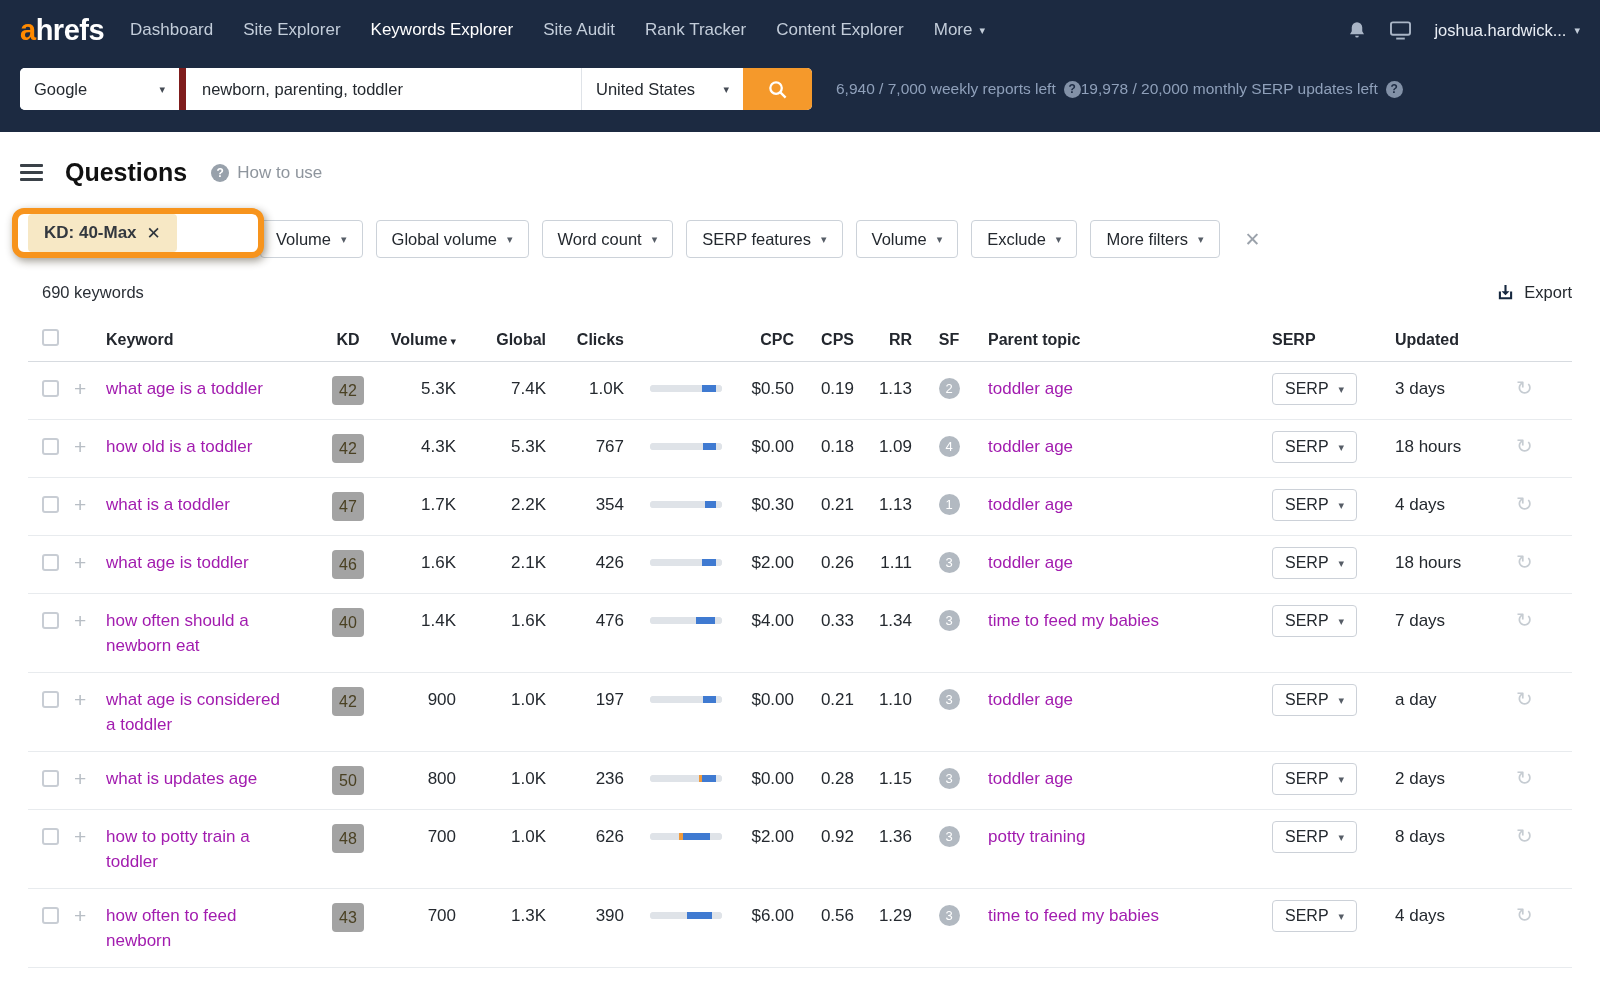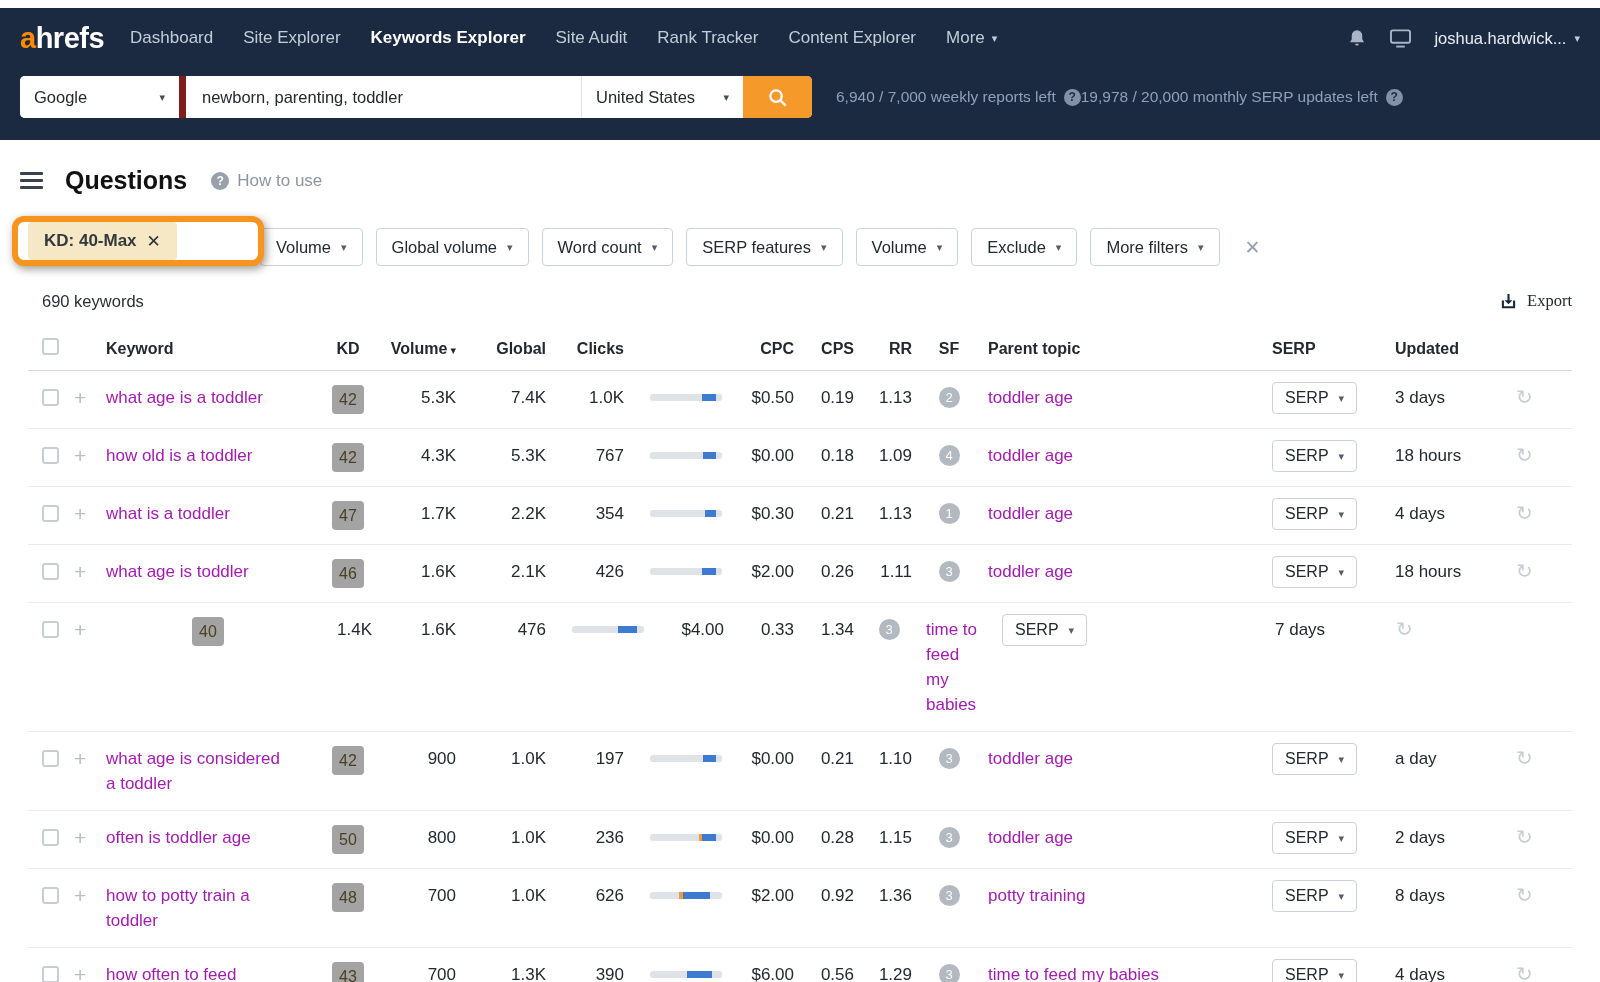--- a/index.html
+++ b/index.html
@@ -1,27 +1,27 @@
 <!DOCTYPE html>
 <html><head>
 <meta charset="utf-8">
 <style>
   * { margin:0; padding:0; box-sizing:border-box; }
   html,body { width:1600px; height:982px; overflow:hidden; background:#fff;
     font-family:"Liberation Sans","DejaVu Sans",sans-serif; color:#24292f; }
   .cursor { cursor:pointer; }
 
   
-  .masthead { background:#1c2a41;margin-top:8px; }
+  .masthead { background:#1c2a41; }
   .topbar { height:60px; display:flex; align-items:center; padding:0 20px; }
   .logo { font-size:29px; font-weight:800; letter-spacing:-0.5px; color:#fff; cursor:pointer; }
   .logo .a { color:#ff8a00; }
   .mainnav { display:flex; gap:30px; margin-left:26px; font-size:17px; color:#c3cdda; }
   .nav-item { cursor:pointer; display:flex; align-items:center; gap:7px; }
-  .nav-item.active { color:#fff; font-weight:700; }
+  .nav-item.active { color:#fff; font-weight:400; }
   .top-right { margin-left:auto; display:flex; align-items:center; gap:22px; color:#e8edf4; font-size:16.5px; }
   .caret { font-size:11px; color:#8c99ad; }
   .caret.light { color:#c3cdda; }
   .caret.dark { color:#454b54; }
   .caret.sm { font-size:11px; color:#565d66; }
   .user { display:flex; align-items:center; gap:8px; cursor:pointer; }
 
   .searchrow { display:flex; align-items:center; padding:8px 20px 22px; }
   .search-group { display:flex; height:42px; border-radius:5px; overflow:hidden; background:#fff; }
   .engine-select, .country-select { display:flex; align-items:center; justify-content:space-between;
@@ -54,21 +54,21 @@
   .annotation { position:absolute; left:-16px; top:-11px; width:252px; height:50px;
     border:6px solid #f7941d; border-radius:12px; background:#fff;
     box-shadow:2px 3px 9px rgba(40,30,10,0.45); z-index:5; display:flex; align-items:center; padding-left:10px; }
   .kd-chip { height:38px; background:#f7e8c5; border-radius:4px; display:flex; align-items:center;
     padding:0 16px; font-size:17px; font-weight:700; color:#33383f; gap:10px; cursor:pointer; }
   .kd-chip .close { font-size:17px; font-weight:700; color:#2f353c; cursor:pointer; }
 
   
   .results-row { display:flex; align-items:center; padding:24px 28px 16px 42px; }
   .results-count { font-size:16.5px; color:#2a2f36; }
-  .export { margin-left:auto; display:flex; align-items:center; gap:9px; cursor:pointer; font-size:16.5px; color:#24292f;font-family:Liberation Serif, serif; }
+  .export { margin-left:auto; display:flex; align-items:center; gap:9px; cursor:pointer; font-size:16.5px; color:#24292f; }
 
   
   .table { margin:0 28px; }
   .tgrid { display:grid;
     grid-template-columns:42px 28px 220px 60px 84px 90px 78px 100px 70px 60px 58px 62px 270px 120px 120px 1fr; }
   .thead { height:44px; align-items:center; border-bottom:1px solid #d7dbe0; font-weight:700;
     font-size:16px; color:#23272e; }
   .trow { border-bottom:1px solid #e8ebee; padding:14px 0; align-items:start; font-size:17px; line-height:25px; }
   .c-num { text-align:right; padding-right:6px; }
   .c-kw { padding:0 27px 0 8px; }
@@ -358,20 +358,21 @@
             <span>SERP</span>
             <span class="caret sm">▾</span>
           </button></div>
     <div class="c-updated">18 hours</div>
     <div><span class="refresh">↻</span></div>
   </div>
 
   <div class="tgrid trow">
     <div><span class="checkbox"></span></div>
     <div><span class="plus">+</span></div>
+    <div class="c-kw"><a class="kw-link">how often should a newborn eat</a></div>
     <div class="c-kd"><span class="kd-badge">40</span></div>
     <div class="c-num">1.4K</div>
     <div class="c-num">1.6K</div>
     <div class="c-num">476</div>
     <div>
           <div class="bar">
             <div style="height: 100%; width: 64%; background: rgb(223, 227, 232);"></div>
             <div style="height: 100%; width: 26%; background: rgb(63, 122, 209);"></div>
             <div style="height: 100%; width: 10%; background: rgb(223, 227, 232);"></div>
           </div>
@@ -417,21 +418,21 @@
             <span>SERP</span>
             <span class="caret sm">▾</span>
           </button></div>
     <div class="c-updated">a day</div>
     <div><span class="refresh">↻</span></div>
   </div>
 
   <div class="tgrid trow">
     <div><span class="checkbox"></span></div>
     <div><span class="plus">+</span></div>
-    <div class="c-kw"><a class="kw-link">often is toddler age</a></div>
+    <div class="c-kw"><a class="kw-link">what is updates age</a></div>
     <div class="c-kd"><span class="kd-badge">50</span></div>
     <div class="c-num">800</div>
     <div class="c-num">1.0K</div>
     <div class="c-num">236</div>
     <div>
           <div class="bar">
             <div style="height: 100%; width: 68%; background: rgb(223, 227, 232);"></div>
             <div style="height: 100%; width: 4%; background: rgb(240, 155, 60);"></div>
             <div style="height: 100%; width: 20%; background: rgb(63, 122, 209);"></div>
             <div style="height: 100%; width: 8%; background: rgb(223, 227, 232);"></div>

